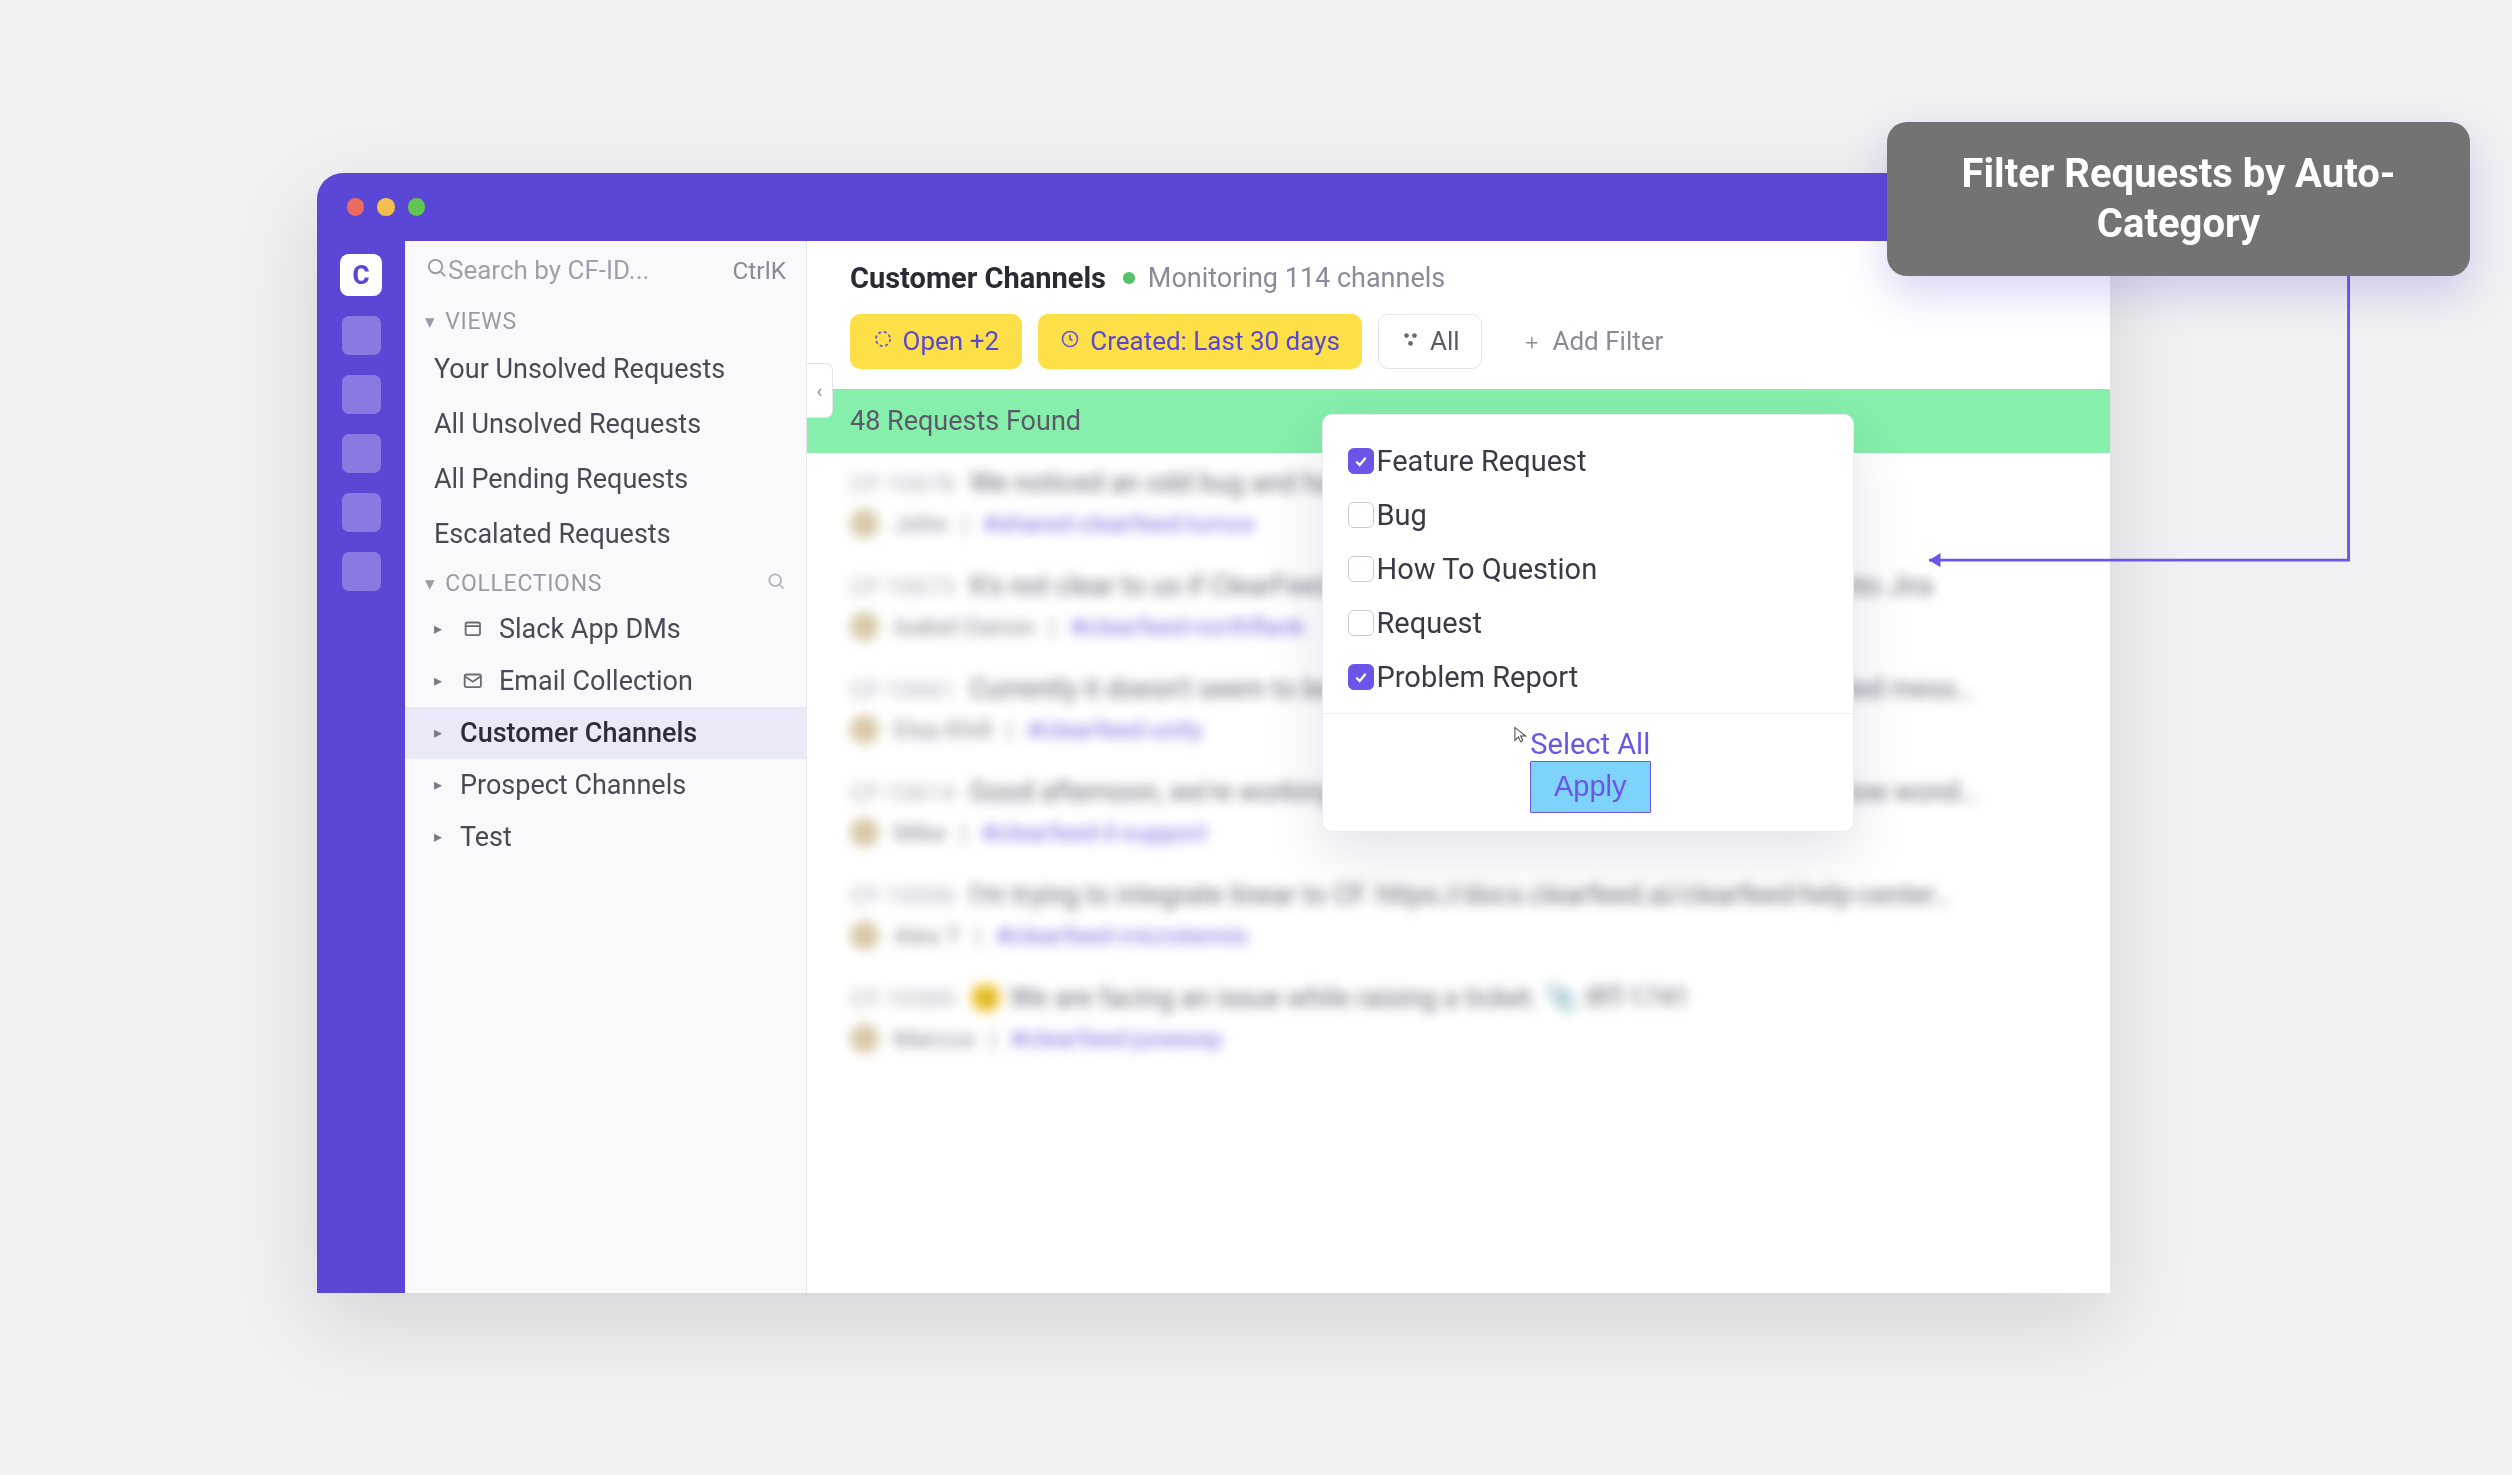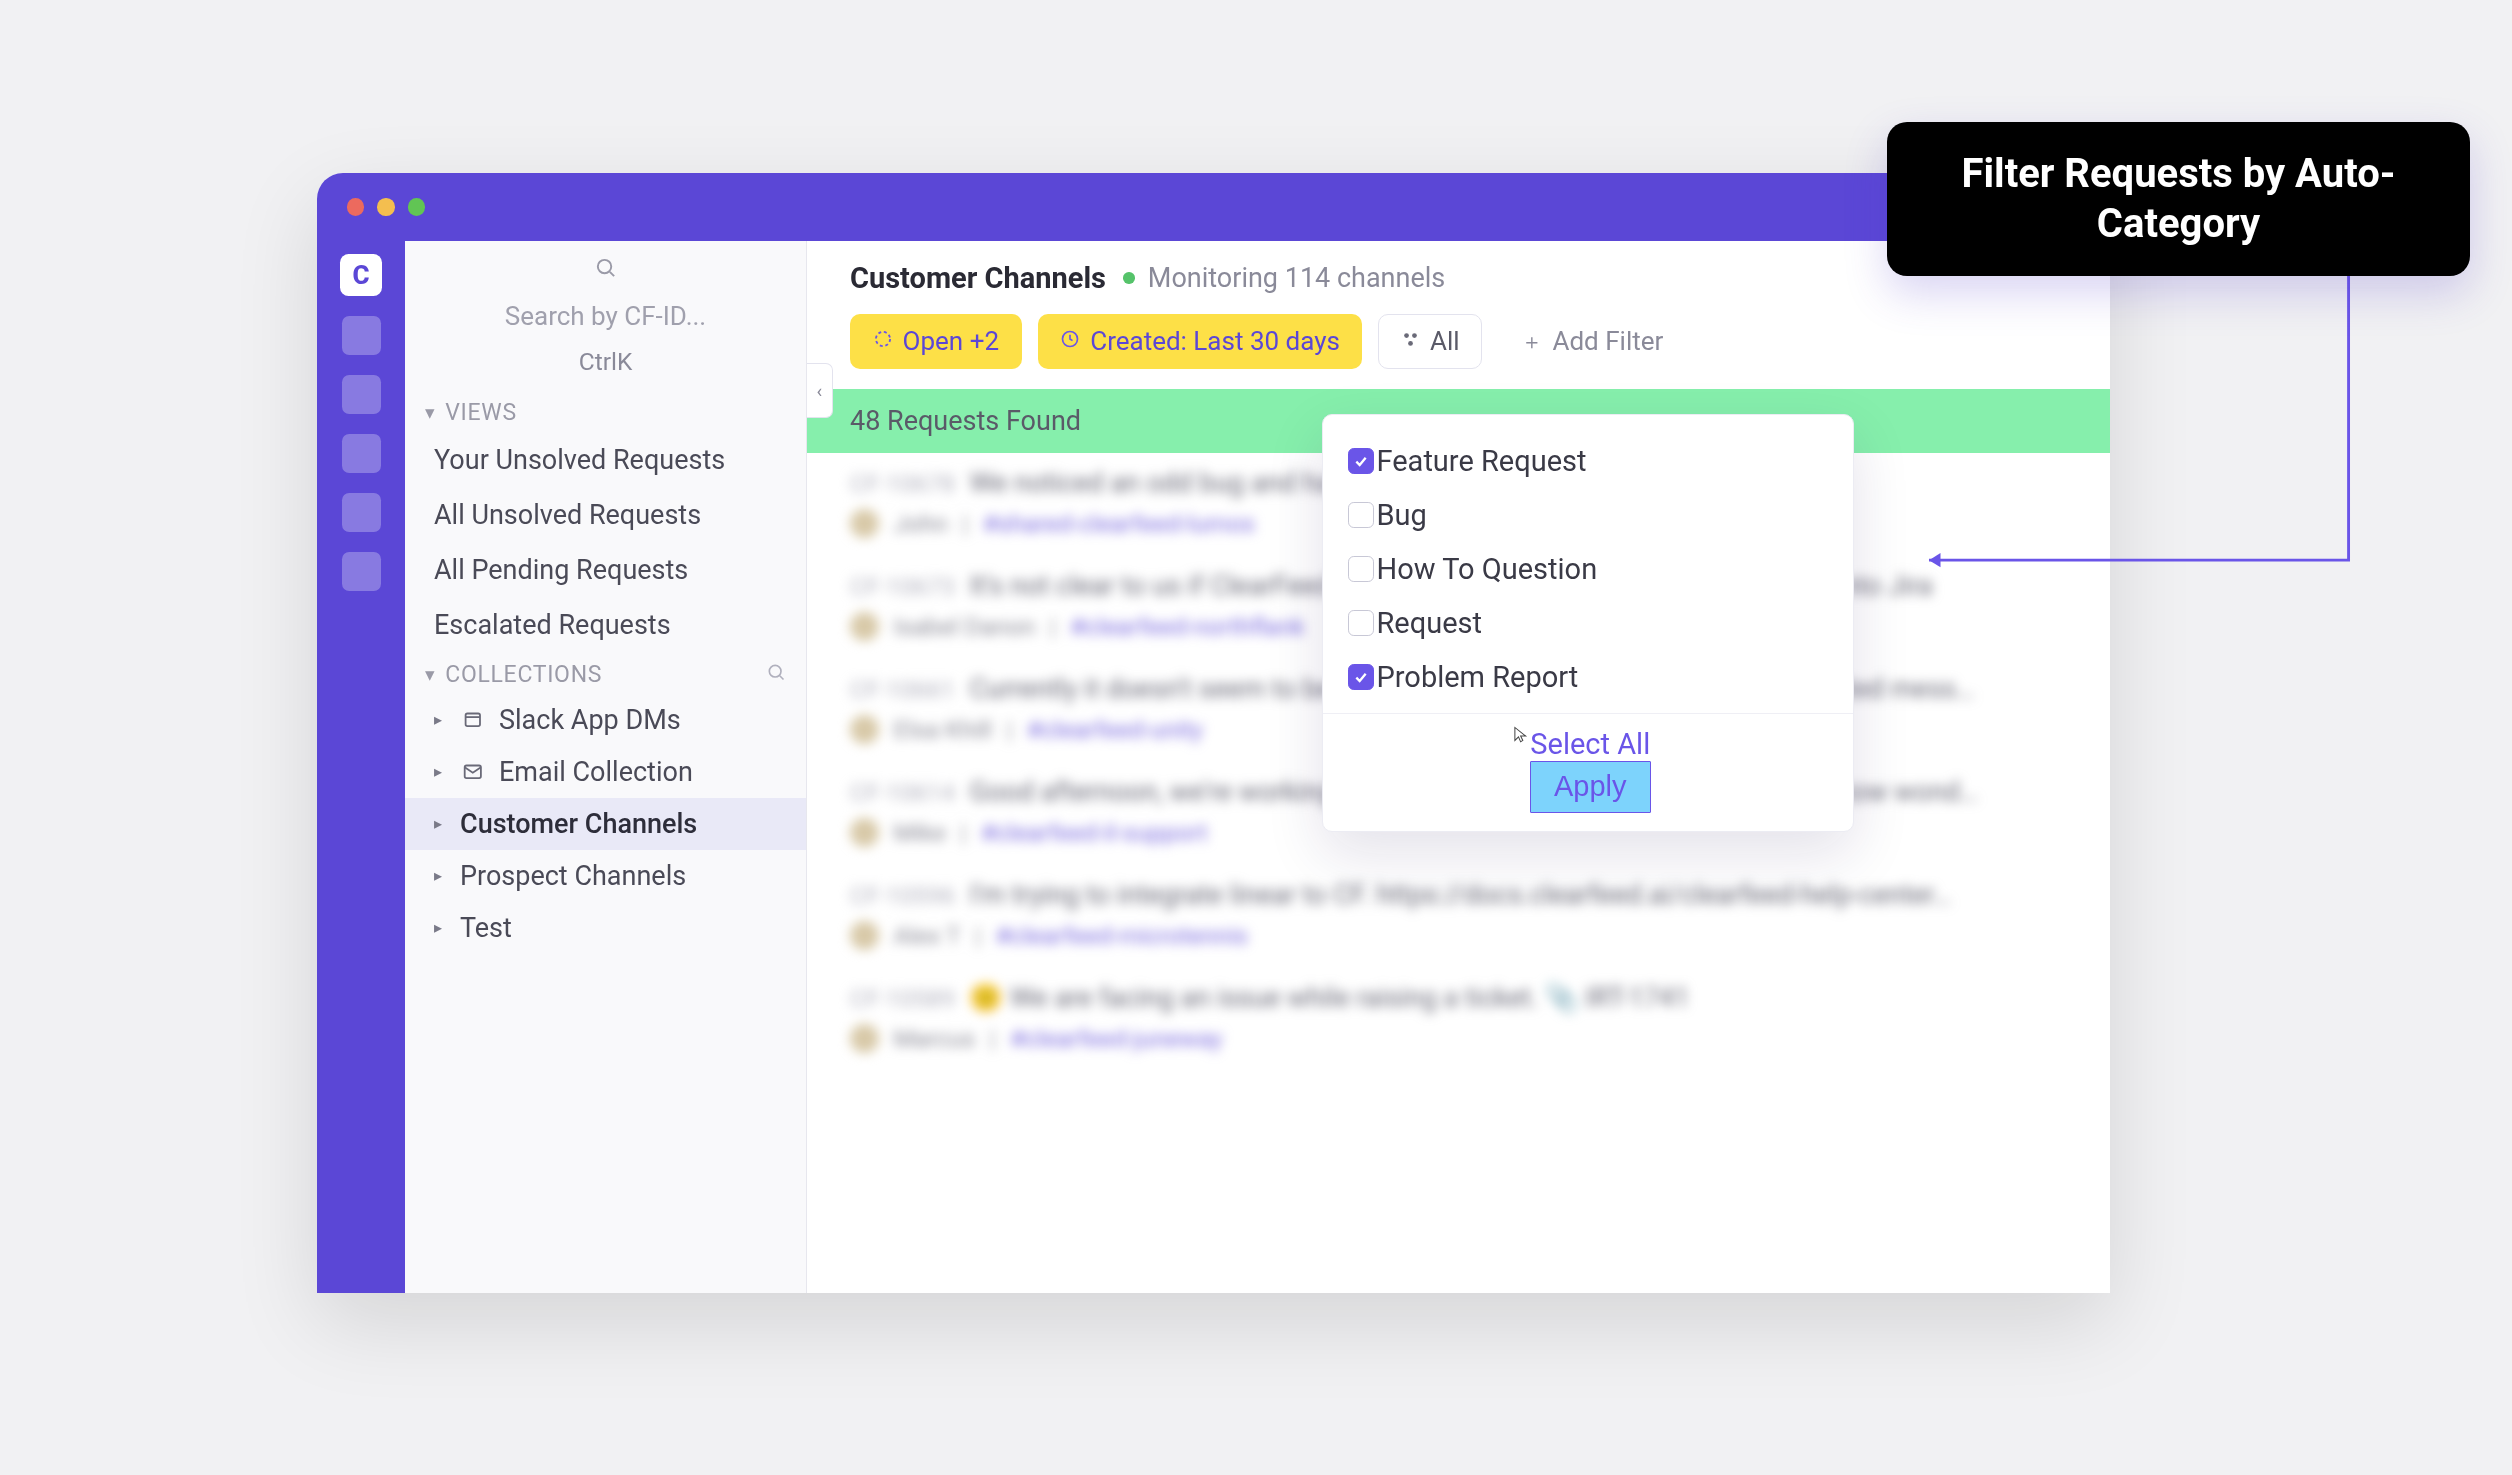--- a/index.html
+++ b/index.html
@@ -74,24 +74,23 @@
     width: 402px;
     background: #f9f9fb;
     border-right: 0.7px solid #e7e7ee;
     display: flex;
     flex-direction: column;
   }
   .search-row {
     display: flex;
     align-items: center;
     padding: 14.4px 20px;
-    gap: 16px;
+    gap: 0;
     color: #8a8a99;
     font-size: 26px;
-    flex-direction: column;
   }
   .search-row .placeholder { flex: 1; color: #a0a0ad; }
   .search-kbd { font-size: 24.5px; color: #8a8a99; }
 
   .section-head {
     display: flex;
     align-items: center;
     padding: 8.6px 20px 5.8px 20px;
     gap: 10px;
     color: #9a9aa7;
@@ -251,21 +250,21 @@
     width: 17.3px; height: 17.3px;
     color:#333;
   }
 
   
   .annotation {
     position: absolute;
     left: 1887px;
     top: 122px;
     width: 583px;
-    background: #000000;
+    background: #737373;
     color: #fff;
     border-radius: 20px;
     padding: 27px 32px;
     font-size: 40px;
     font-weight: 700;
     line-height: 1.25;
     text-align: center;
     box-shadow: 0 17.3px 43px rgba(80,60,200,0.22);
     z-index: 200;
   }

